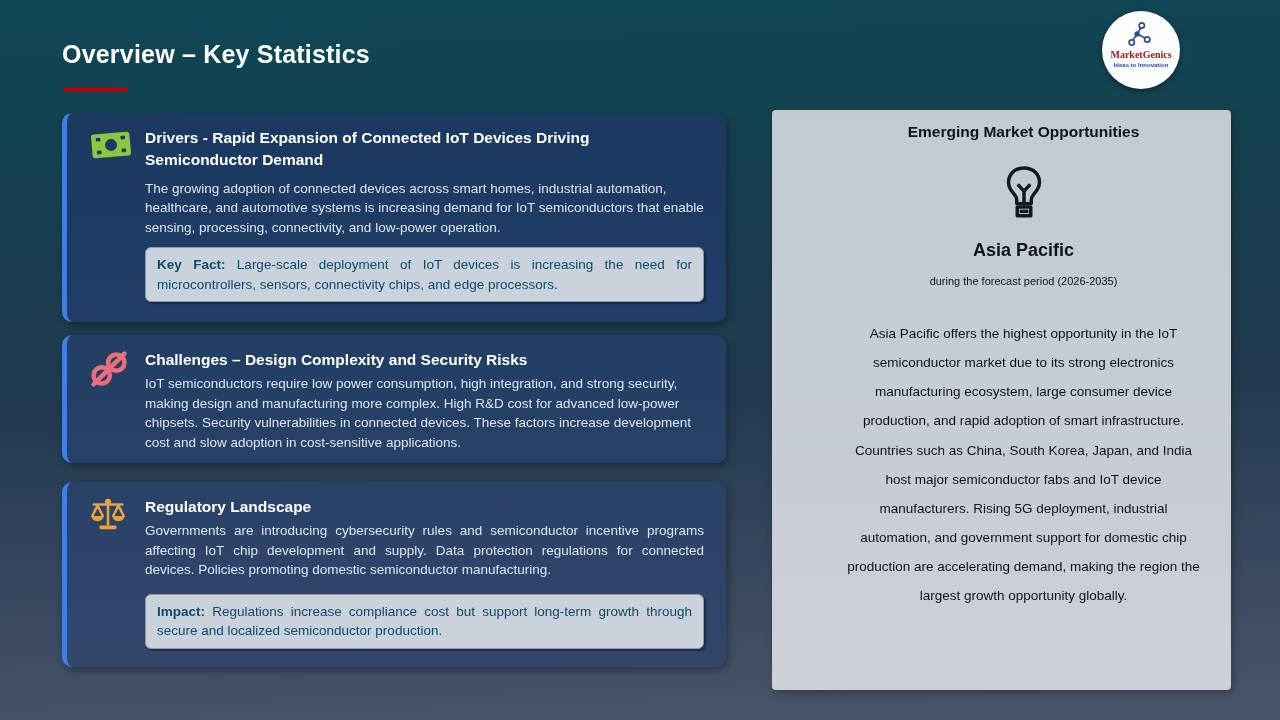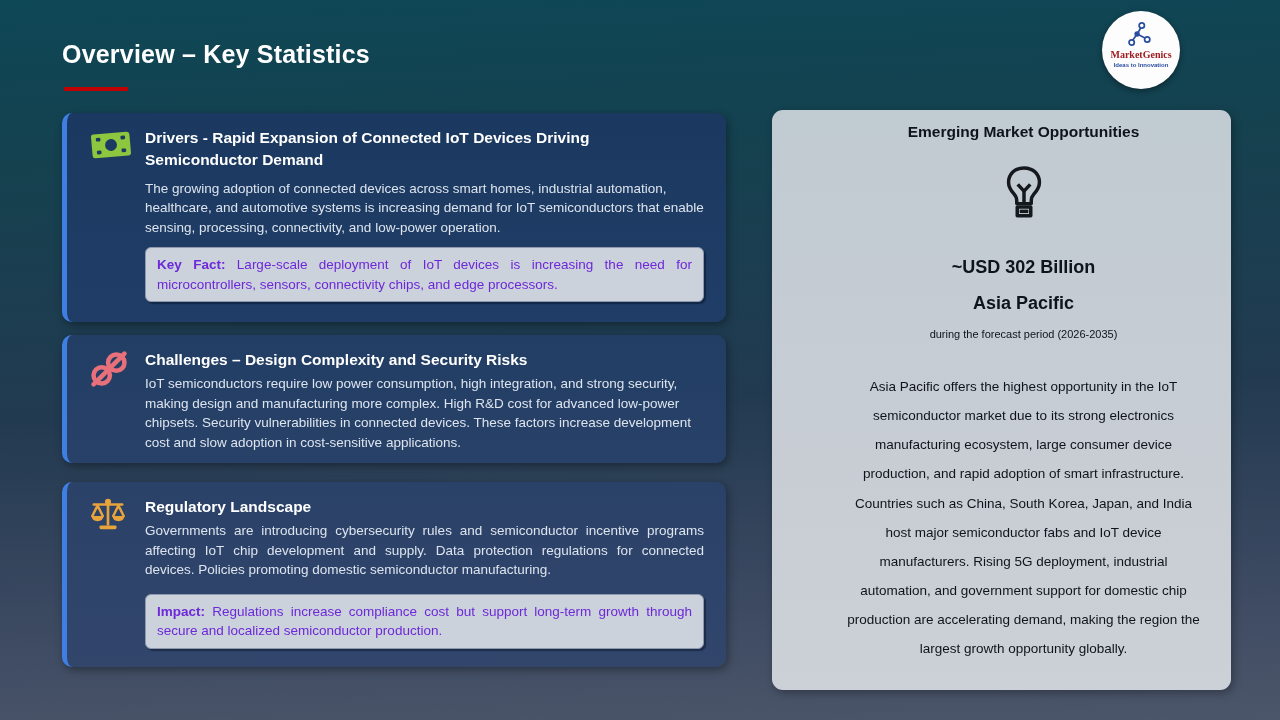--- a/index.html
+++ b/index.html
@@ -22,26 +22,26 @@
         box-shadow:2px 3px 8px rgba(0,0,0,.35);box-sizing:border-box;}
   .card--drivers{top:113px;height:209px;background:linear-gradient(180deg,#1b3960,#1f3d66);}
   .card--challenges{top:335px;height:128px;background:linear-gradient(180deg,#223e64,#284168);}
   .card--regulatory{top:482px;height:185px;background:linear-gradient(180deg,#2a4168,#32466c);}
   .card-icon{position:absolute;left:22px;top:14px;}
   .card-content{margin:14px 22px 0 78px;}
   .card-title{font-size:15.5px;font-weight:bold;color:#ffffff;line-height:1.45;max-width:480px;}
   .card-body{margin-top:7px;font-size:13.5px;color:#dde4ee;line-height:1.44;}
   .card-body--justify{text-align:justify;}
   .callout{margin-top:10px;background:#ccd2dc;border:1px solid #8e99ae;border-radius:6px;
-           padding:7px 11px;font-size:13.5px;color:#6d28d9;line-height:1.45;text-align:justify;
+           padding:7px 11px;font-size:13.5px;color:#0c4a6e;line-height:1.45;text-align:justify;
            box-shadow:2px 2px 1px rgba(5,15,35,.45);}
   .callout-label{font-weight:bold;}
   .callout--impact{margin-top:14px;}
   
-  .opp-panel{position:absolute;left:772px;top:110px;width:459px;height:580px;border-radius:11px;
+  .opp-panel{position:absolute;left:772px;top:110px;width:459px;height:580px;border-radius:4px;
              background:linear-gradient(180deg,#c1cbd2 0%,#c8cdd4 60%,#ccd1d8 100%);
              color:#0f141a;text-align:center;box-shadow:2px 3px 8px rgba(0,0,0,.3);box-sizing:border-box;padding-left:44px;}
   .panel-title{margin-top:13px;font-size:15.5px;font-weight:bold;}
   .panel-bulb{margin-top:24px;}
   .opp-value{margin-top:32px;font-size:18px;font-weight:bold;}
   .opp-subtitle{margin-top:15px;font-size:13px;}
   .opp-region{margin-top:15px;font-size:18px;font-weight:bold;}
   .opp-period{margin-top:14px;font-size:11px;}
   .opp-desc{margin:32px 30px 0;font-size:13.5px;line-height:2.16;}
 </style>
@@ -143,19 +143,18 @@
       <svg width="48" height="56" viewBox="0 0 48 58" fill="none">
         <g stroke-width="3.6" stroke-linejoin="round" stroke="#15181c">
           <path d="M24 3 C33.5 3 40 9.5 40 18 C40 23.5 37 27 34 30.5 C32.5 32.3 31.5 34 31.5 36.5 L31.5 40 L16.5 40 L16.5 36.5 C16.5 34 15.5 32.3 14 30.5 C11 27 8 23.5 8 18 C8 9.5 14.5 3 24 3 Z"></path>
           <path d="M17.5 20 L24 27 L30.5 20"></path>
           <path d="M24 27 L24 40"></path>
           <rect x="17" y="43.5" width="14" height="9"></rect>
           <line x1="19.5" y1="48" x2="28.5" y2="48"></line>
         </g>
       </svg>
     </div>
-    <div class="opp-value">~USD 302 Billion</div>
     <div class="opp-region">Asia Pacific</div>
     <div class="opp-period">during the forecast period (2026-2035)</div>
     <div class="opp-desc">Asia Pacific offers the highest opportunity in the IoT semiconductor market due to its strong electronics manufacturing ecosystem, large consumer device production, and rapid adoption of smart infrastructure. Countries such as China, South Korea, Japan, and India host major semiconductor fabs and IoT device manufacturers. Rising 5G deployment, industrial automation, and government support for domestic chip production are accelerating demand, making the region the largest growth opportunity globally.</div>
   </div>
 
 </div>
 
 </body></html>

